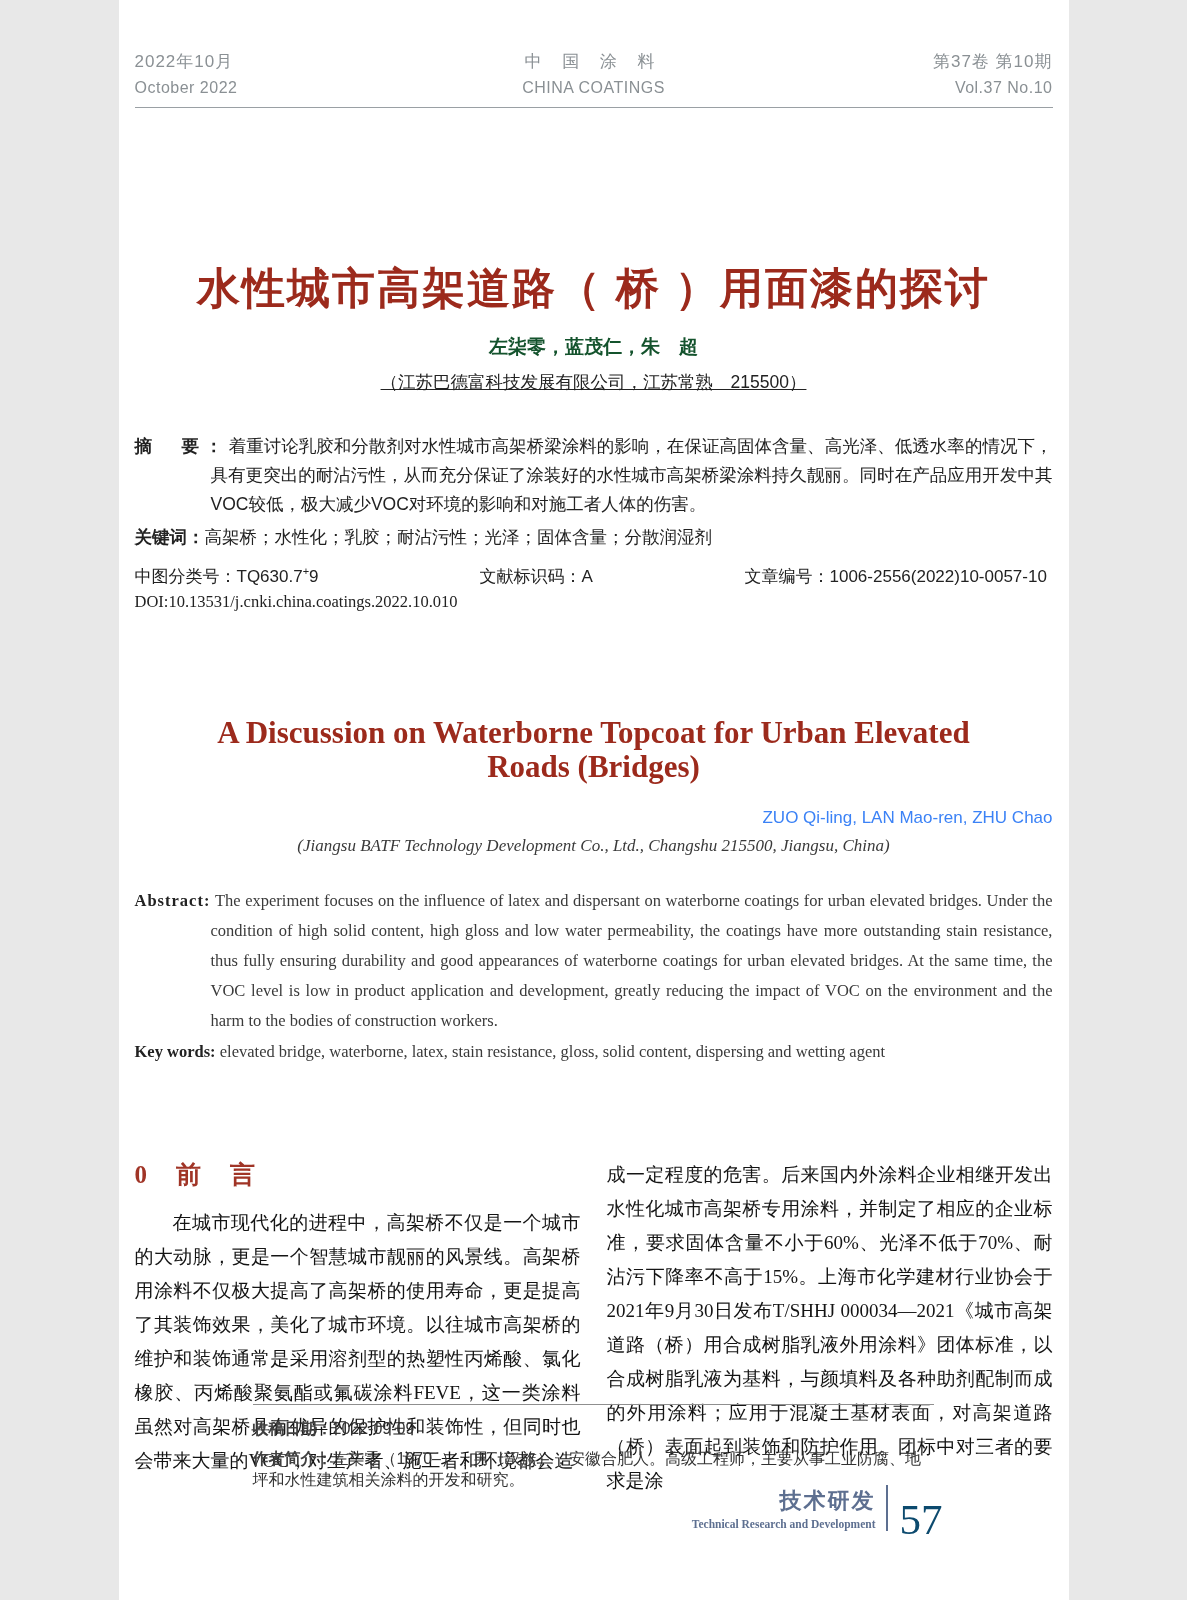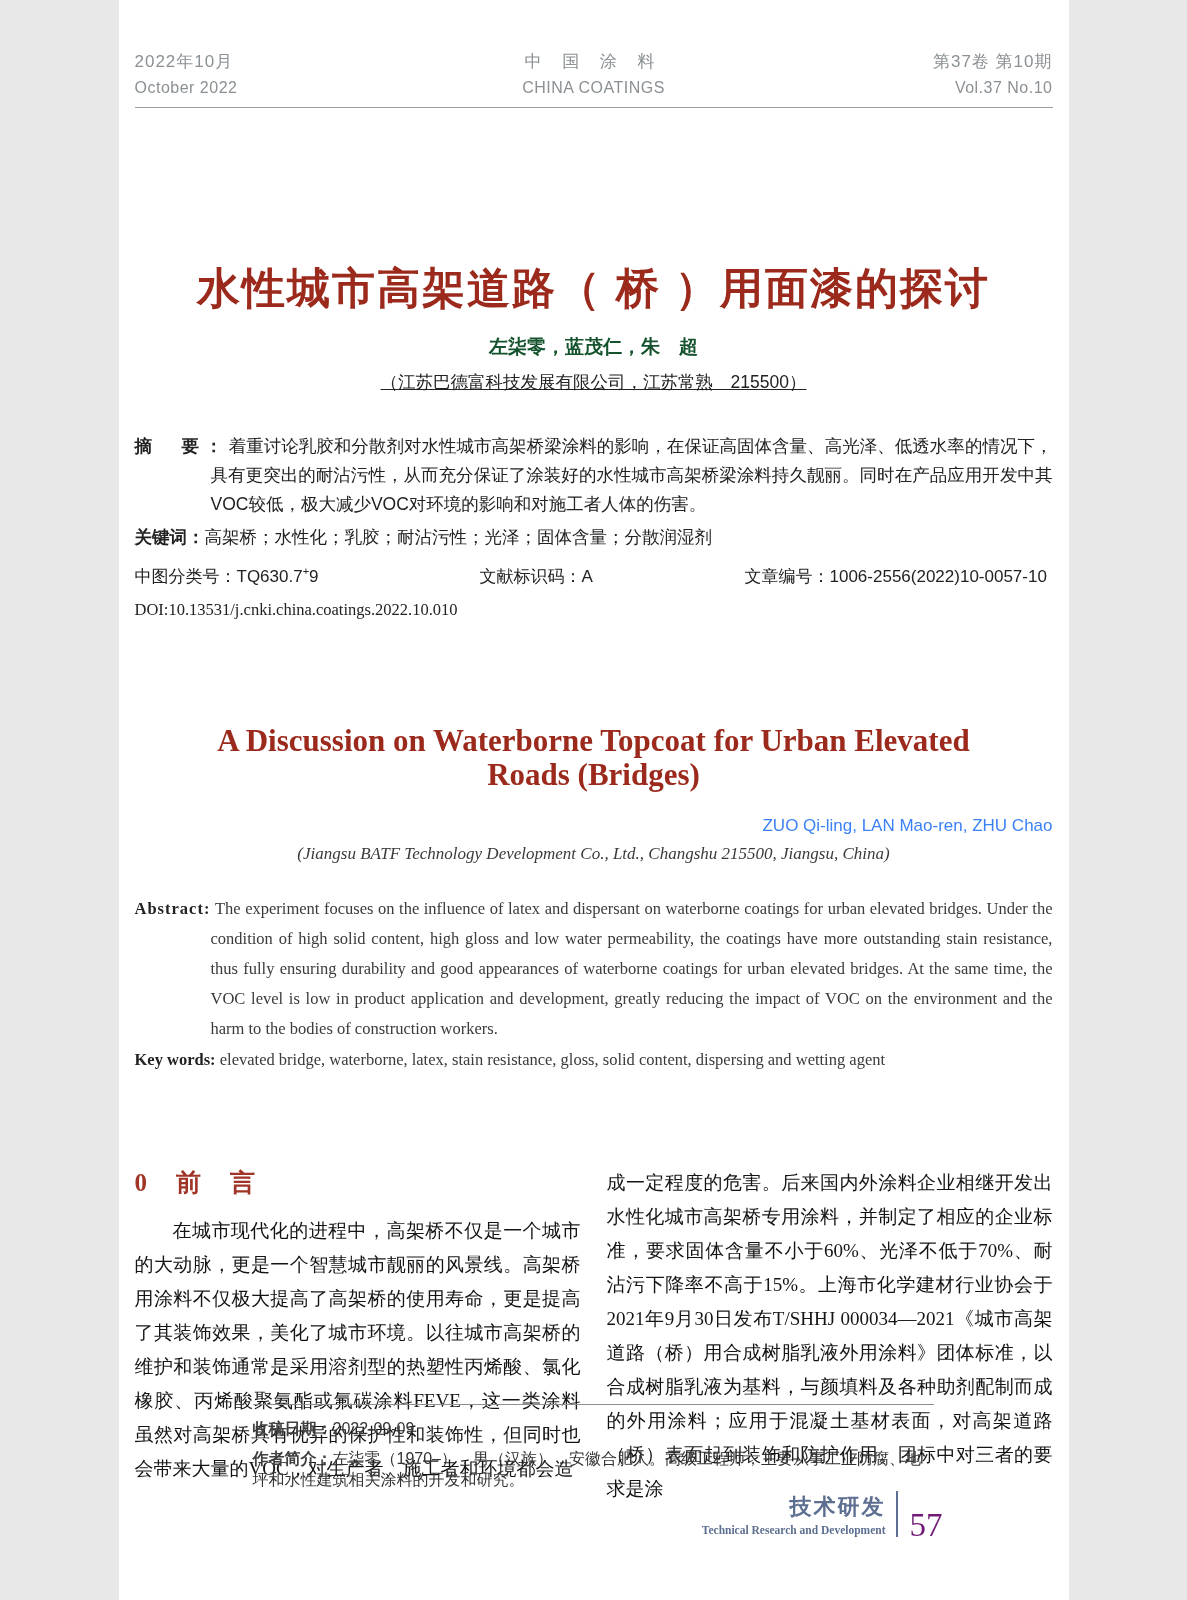--- a/index.html
+++ b/index.html
@@ -49,21 +49,21 @@
   }
   .abstract-cn .lbl { font-weight: bold; letter-spacing: 6px; }
   .keywords-cn { margin-top: 6px; font-size: 17.5px; color: #222; }
   .keywords-cn .lbl { font-weight: bold; }
 
   
   .meta-row { display: flex; margin-top: 16px; font-size: 17px; color: #222; }
   .meta-clc { width: 345px; }
   .meta-doc { width: 265px; }
   .meta-row sup { font-size: 11px; }
-  .doi-line { margin-top: 12px; font-family: "Liberation Serif", serif; font-size: 16.5px; color: #222; }
+  .doi-line { margin-top: 4px; font-family: "Liberation Serif", serif; font-size: 16.5px; color: #222; }
 
   
   .title-en {
     margin-top: 104px;
     text-align: center;
     font-family: "Liberation Serif", serif;
     font-weight: bold;
     font-size: 31px;
     line-height: 34px;
     color: #9c2a1c;
@@ -137,22 +137,22 @@
   .footer-en {
     font-family: "Liberation Serif", serif;
     font-weight: bold;
     font-size: 11.5px;
     color: #5d6f90;
     margin-top: 2px;
   }
   .footer-divider { width: 2px; height: 46px; background: #5d6f90; margin: 0 12px 0 10px; }
   .footer-pagenum {
     font-family: "Liberation Serif", serif;
-    font-size: 33px;
-    color: #701a75;
+    font-size: 43px;
+    color: #0c4a6e;
     padding-top: 24px;
   }
 </style>
 </head>
 <body>
 
 <div class="page">
   <div class="content">
 
     <div class="header">

